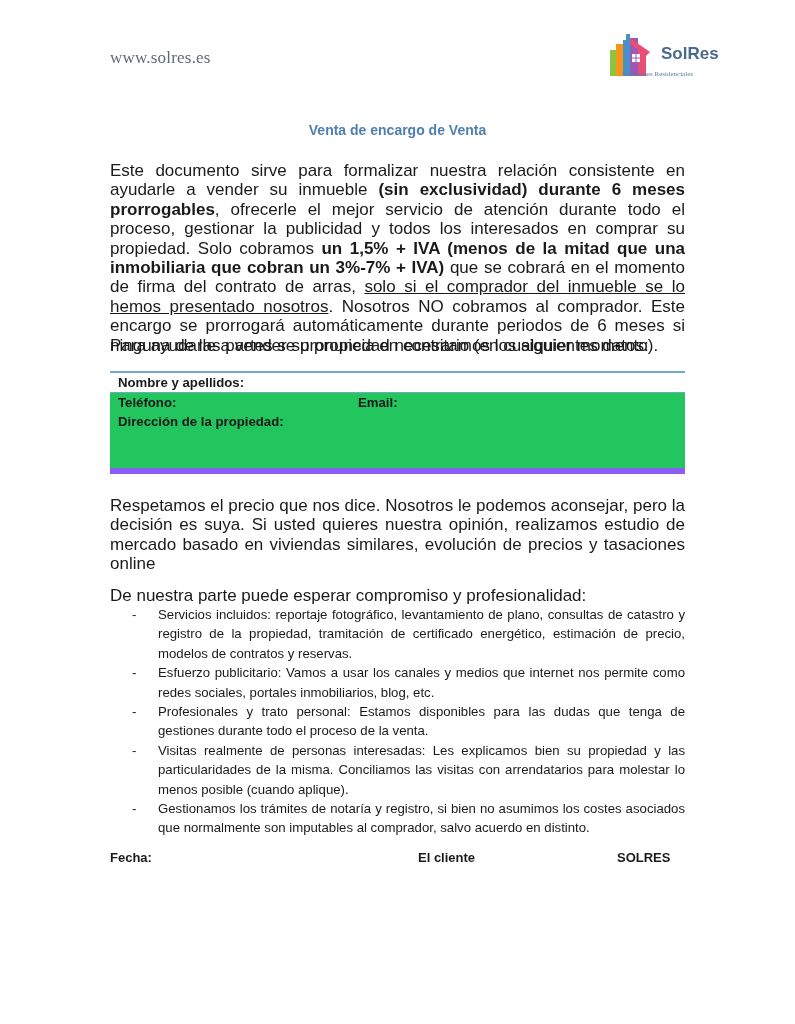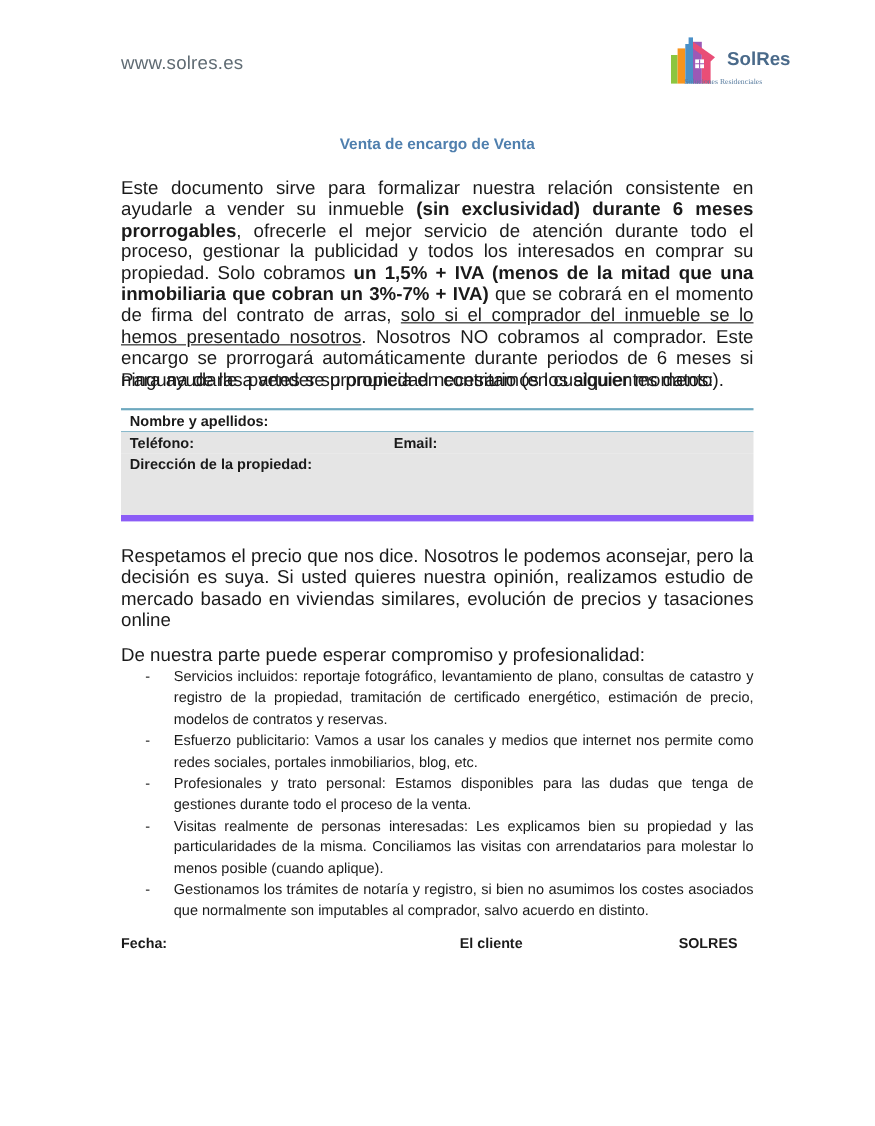--- a/index.html
+++ b/index.html
@@ -1,32 +1,32 @@
 <!DOCTYPE html>
 <html><head>
 <meta charset="utf-8">
 <style>
   html, body { margin:0; padding:0; background:#ffffff; }
   body { width:795px; height:1024px; position:relative; overflow:hidden;
          font-family:"Liberation Sans", sans-serif; color:#1a1a1a; }
-  .site-url { position:absolute; left:110px; top:48px; font-family:Liberation Sans, sans-serif;
+  .site-url { position:absolute; left:110px; top:48px; font-family:Liberation Serif, serif;
               font-size:17px; color:#5f6b73; letter-spacing:0.2px; }
   .logo { position:absolute; left:606px; top:32px; width:110px; height:52px; }
   .logo-name { position:absolute; left:55px; top:12px; font-size:17px; font-weight:bold; color:#4a6a8a; }
   .logo-tag { position:absolute; left:16px; top:38px; font-family:"Liberation Serif", serif; font-size:7px; color:#5a7da0; white-space:nowrap; }
   .title { position:absolute; left:0; width:795px; top:122px; text-align:center;
            font-size:14px; font-weight:bold; color:#4f7fae; }
   .para { position:absolute; left:110px; width:575px; font-size:17px; line-height:19.4px; text-align:justify; }
   .para b { font-weight:bold; }
   .para u { text-decoration:underline; }
   .p1 { top:161px; }
   .p2 { top:336px; }
   .form { position:absolute; left:110px; width:575px; top:371px; border-top:2px solid #6ea9bf; border-bottom:6px solid #8b5cf6; }
   .frow { display:flex; font-size:13.2px; font-weight:bold; height:19px; line-height:19px; padding-left:8px; }
-  .frow.shade { background:#e5e5e5; }
+  .frow.shade { background:#22c55e; }
   .frow.first { border-bottom:1px solid #6ea9bf; }
   .frow .c1 { width:240px; }
   .frow.tall { height:56px; align-items:flex-start; }
   .p3 { top:496px; }
   .p4 { top:586px; }
   .list { position:absolute; left:110px; width:575px; top:605px; font-size:13.2px; line-height:19.4px; }
   .li { display:flex; text-align:justify; }
   .li .dash { width:48px; padding-left:22px; box-sizing:border-box; }
   .li .txt { flex:1; text-align:justify; }
   .sig { position:absolute; top:850px; font-size:13px; font-weight:bold; }

